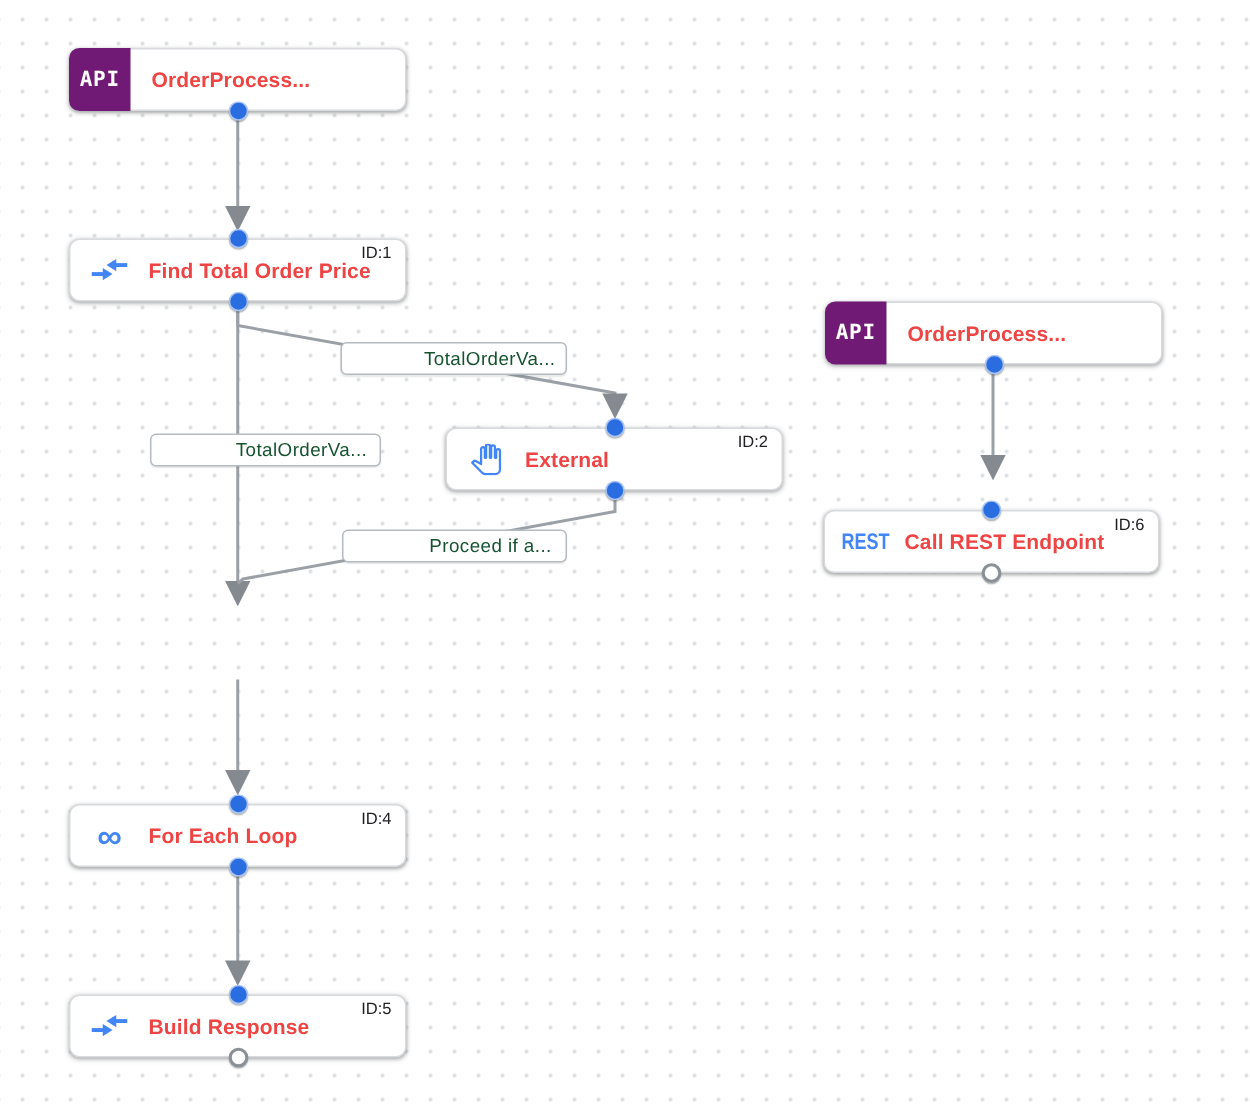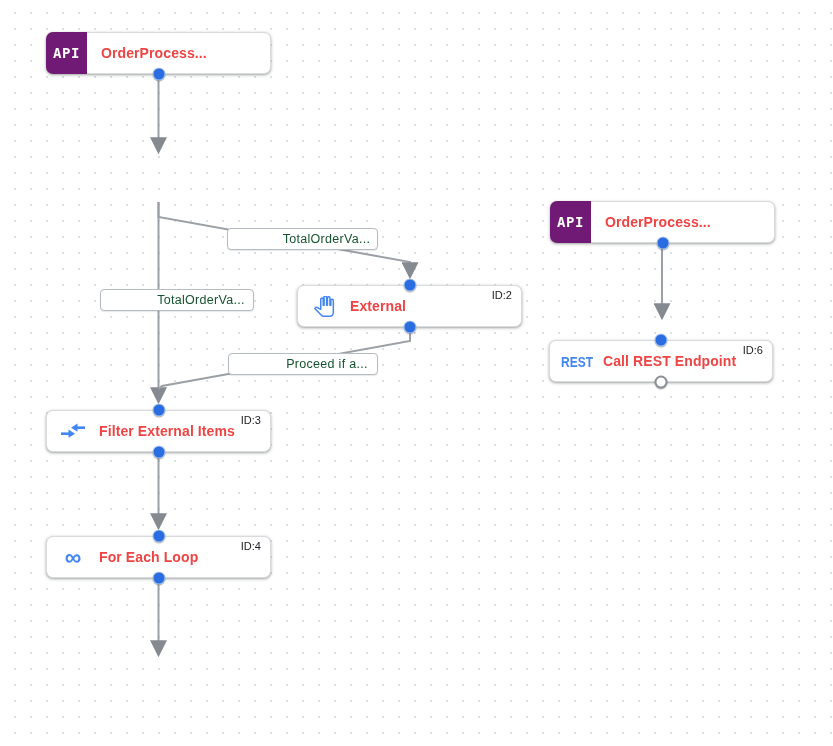--- a/index.html
+++ b/index.html
@@ -108,20 +108,36 @@
   <div class="edge-label" style="left:228px; top:353px; width:150px;">
     <span>Proceed if a...</span>
   </div>
 
   <div class="node trigger" style="left:46px; top:32px; width:225px;">
     <span class="badge-api">API</span>
     <span class="title">OrderProcess...</span>
     <span class="port bottom"></span>
   </div>
 
+  <div class="node" style="left:46px; top:159px; width:225px;">
+    <span class="task-icon">
+      <svg width="24" height="22" viewBox="0 0 24 22">
+        <g fill="#4285f4">
+          <rect x="0" y="12.4" width="8" height="2.6"></rect>
+          <polygon points="7.5,9.6 14,13.7 7.5,17.8"></polygon>
+          <rect x="16" y="6.4" width="8" height="2.6"></rect>
+          <polygon points="16.5,3.6 10,7.7 16.5,11.8"></polygon>
+        </g>
+      </svg>
+    </span>
+    <span class="title">Find Total Order Price</span>
+    <span class="node-id">ID:1</span>
+    <span class="port top"></span>
+    <span class="port bottom"></span>
+  </div>
 
   <div class="node trigger" style="left:550px; top:201px; width:225px;">
     <span class="badge-api">API</span>
     <span class="title">OrderProcess...</span>
     <span class="port bottom"></span>
   </div>
 
   <div class="node" style="left:297px; top:285px; width:225px;">
     <span class="task-icon">
       <svg width="21" height="21" viewBox="0 0 25 25">
@@ -137,41 +153,41 @@
   <div class="node" style="left:549px; top:340px; width:224px;">
     <span class="task-icon wide">
       <span class="icon-rest">REST</span>
     </span>
     <span class="title">Call REST Endpoint</span>
     <span class="node-id">ID:6</span>
     <span class="port top"></span>
     <span class="port bottom open"></span>
   </div>
 
-  <div class="node" style="left:46px; top:410px; width:225px;">
-    <span class="task-icon">
-      <svg width="24" height="22" viewBox="0 0 24 22">
-        <g fill="#4285f4">
-          <rect x="0" y="12.4" width="8" height="2.6"></rect>
-          <polygon points="7.5,9.6 14,13.7 7.5,17.8"></polygon>
-          <rect x="16" y="6.4" width="8" height="2.6"></rect>
-          <polygon points="16.5,3.6 10,7.7 16.5,11.8"></polygon>
-        </g>
-      </svg>
-    </span>
-    <span class="title">Filter External Items</span>
-    <span class="node-id">ID:3</span>
-    <span class="port top"></span>
-    <span class="port bottom"></span>
-  </div>
 
   <div class="node" style="left:46px; top:536px; width:225px;">
     <span class="task-icon">
       <span class="icon-infinity">∞</span>
     </span>
     <span class="title">For Each Loop</span>
     <span class="node-id">ID:4</span>
     <span class="port top"></span>
     <span class="port bottom"></span>
   </div>
 
+  <div class="node" style="left:46px; top:663px; width:225px;">
+    <span class="task-icon">
+      <svg width="24" height="22" viewBox="0 0 24 22">
+        <g fill="#4285f4">
+          <rect x="0" y="12.4" width="8" height="2.6"></rect>
+          <polygon points="7.5,9.6 14,13.7 7.5,17.8"></polygon>
+          <rect x="16" y="6.4" width="8" height="2.6"></rect>
+          <polygon points="16.5,3.6 10,7.7 16.5,11.8"></polygon>
+        </g>
+      </svg>
+    </span>
+    <span class="title">Build Response</span>
+    <span class="node-id">ID:5</span>
+    <span class="port top"></span>
+    <span class="port bottom open"></span>
+  </div>
 
 </div>
 
 </body></html>

